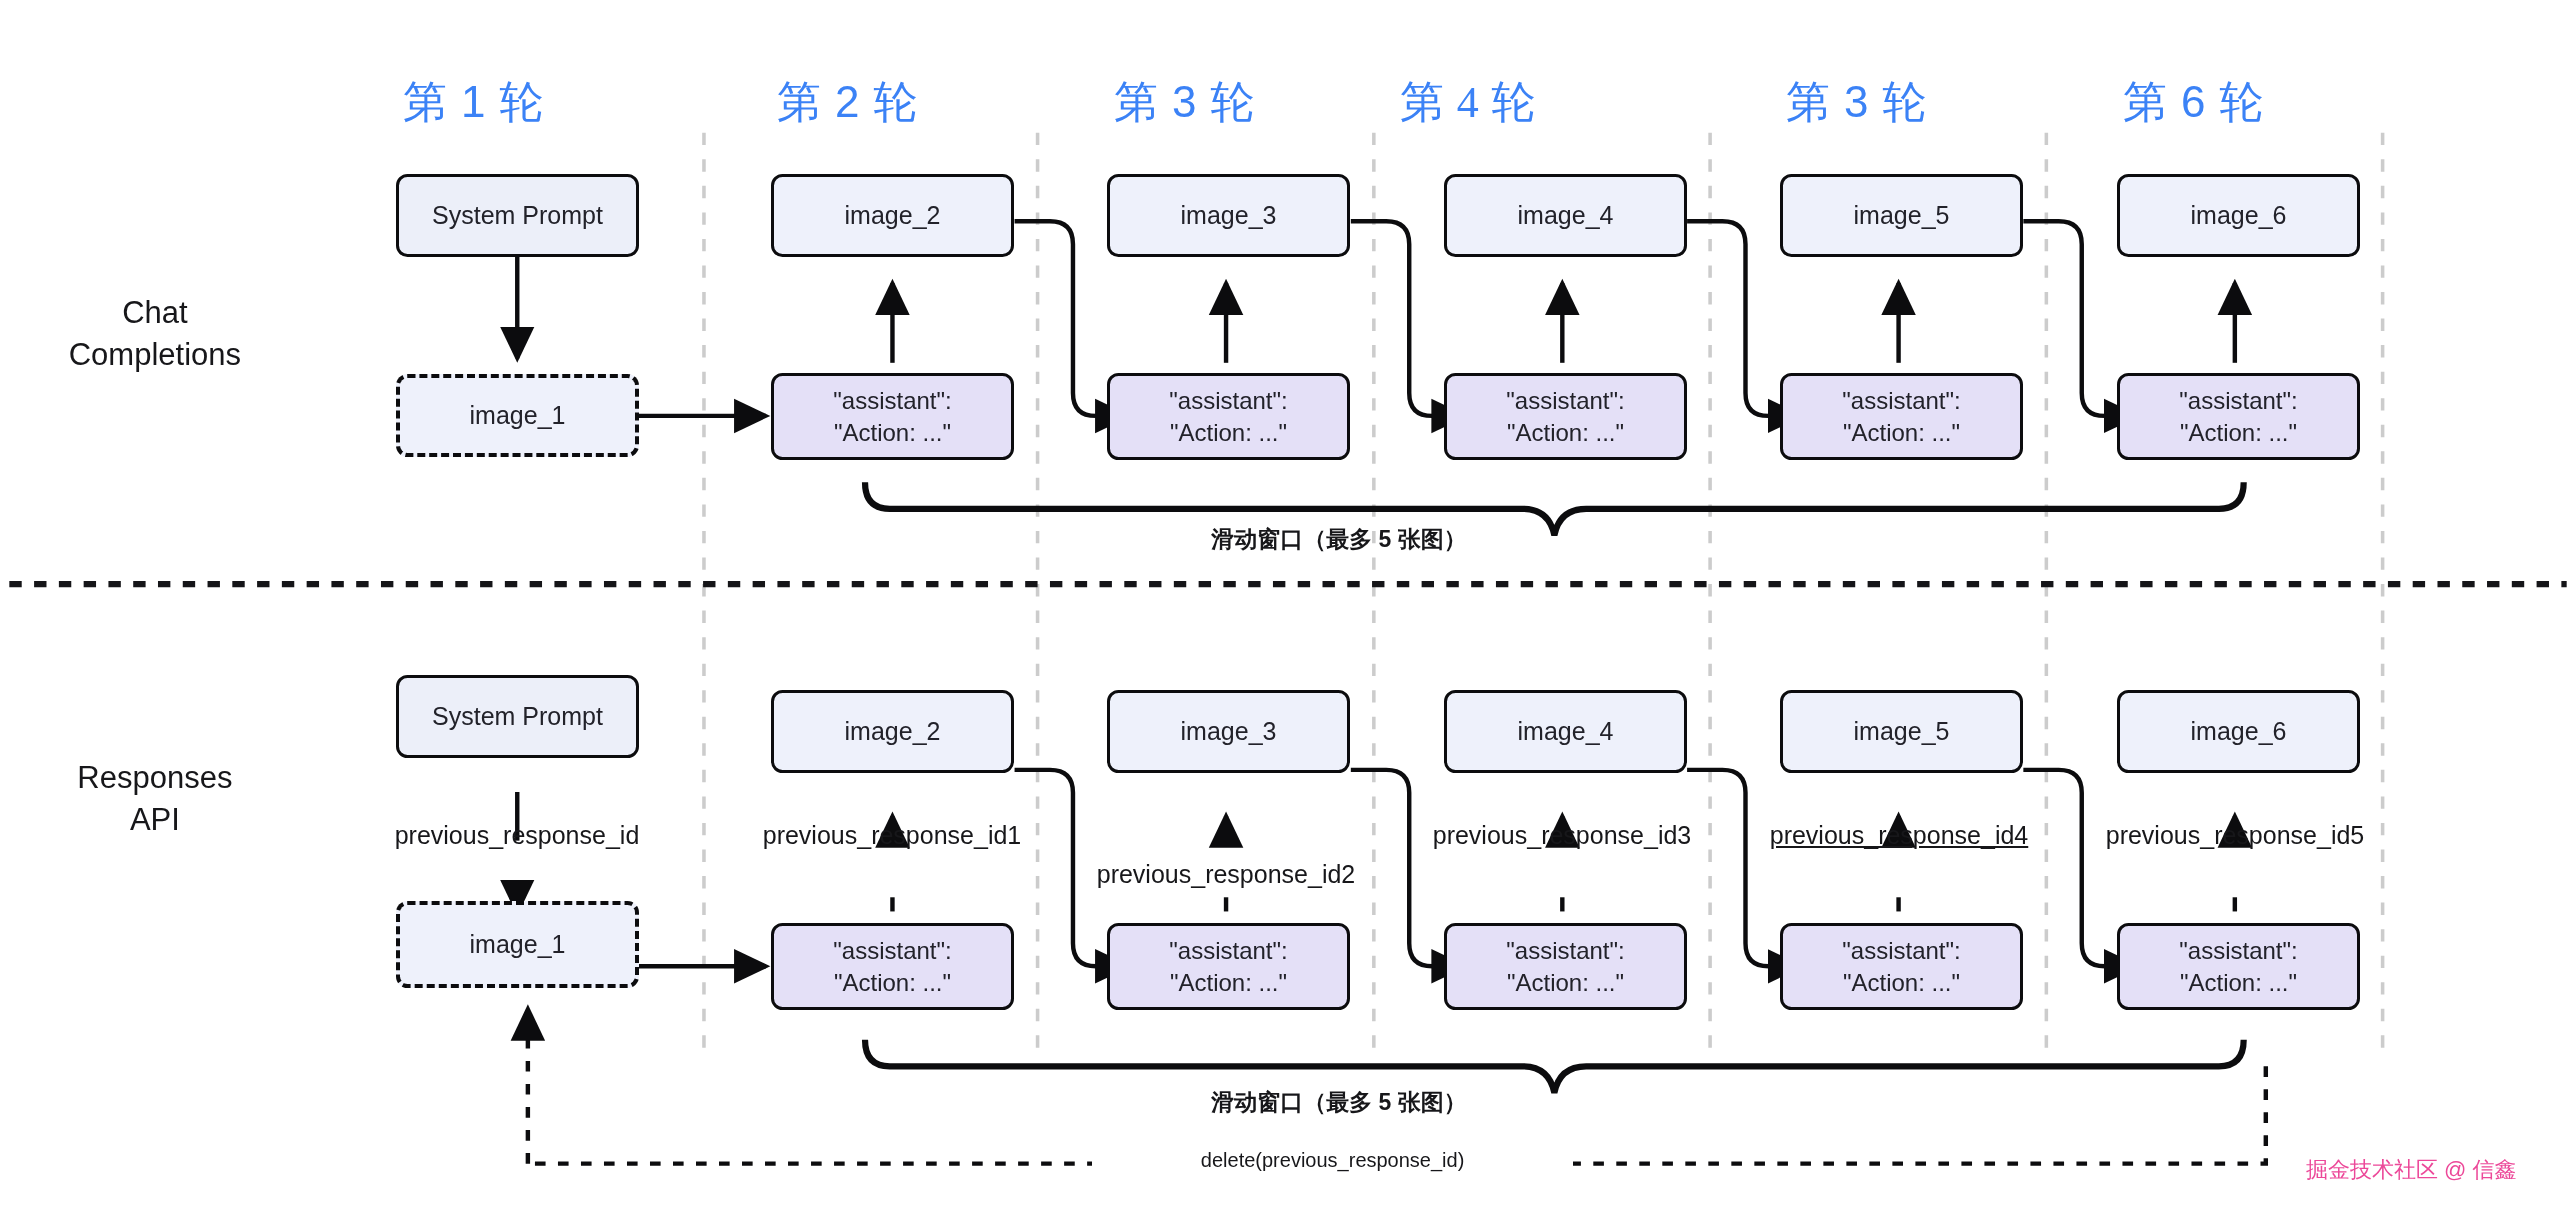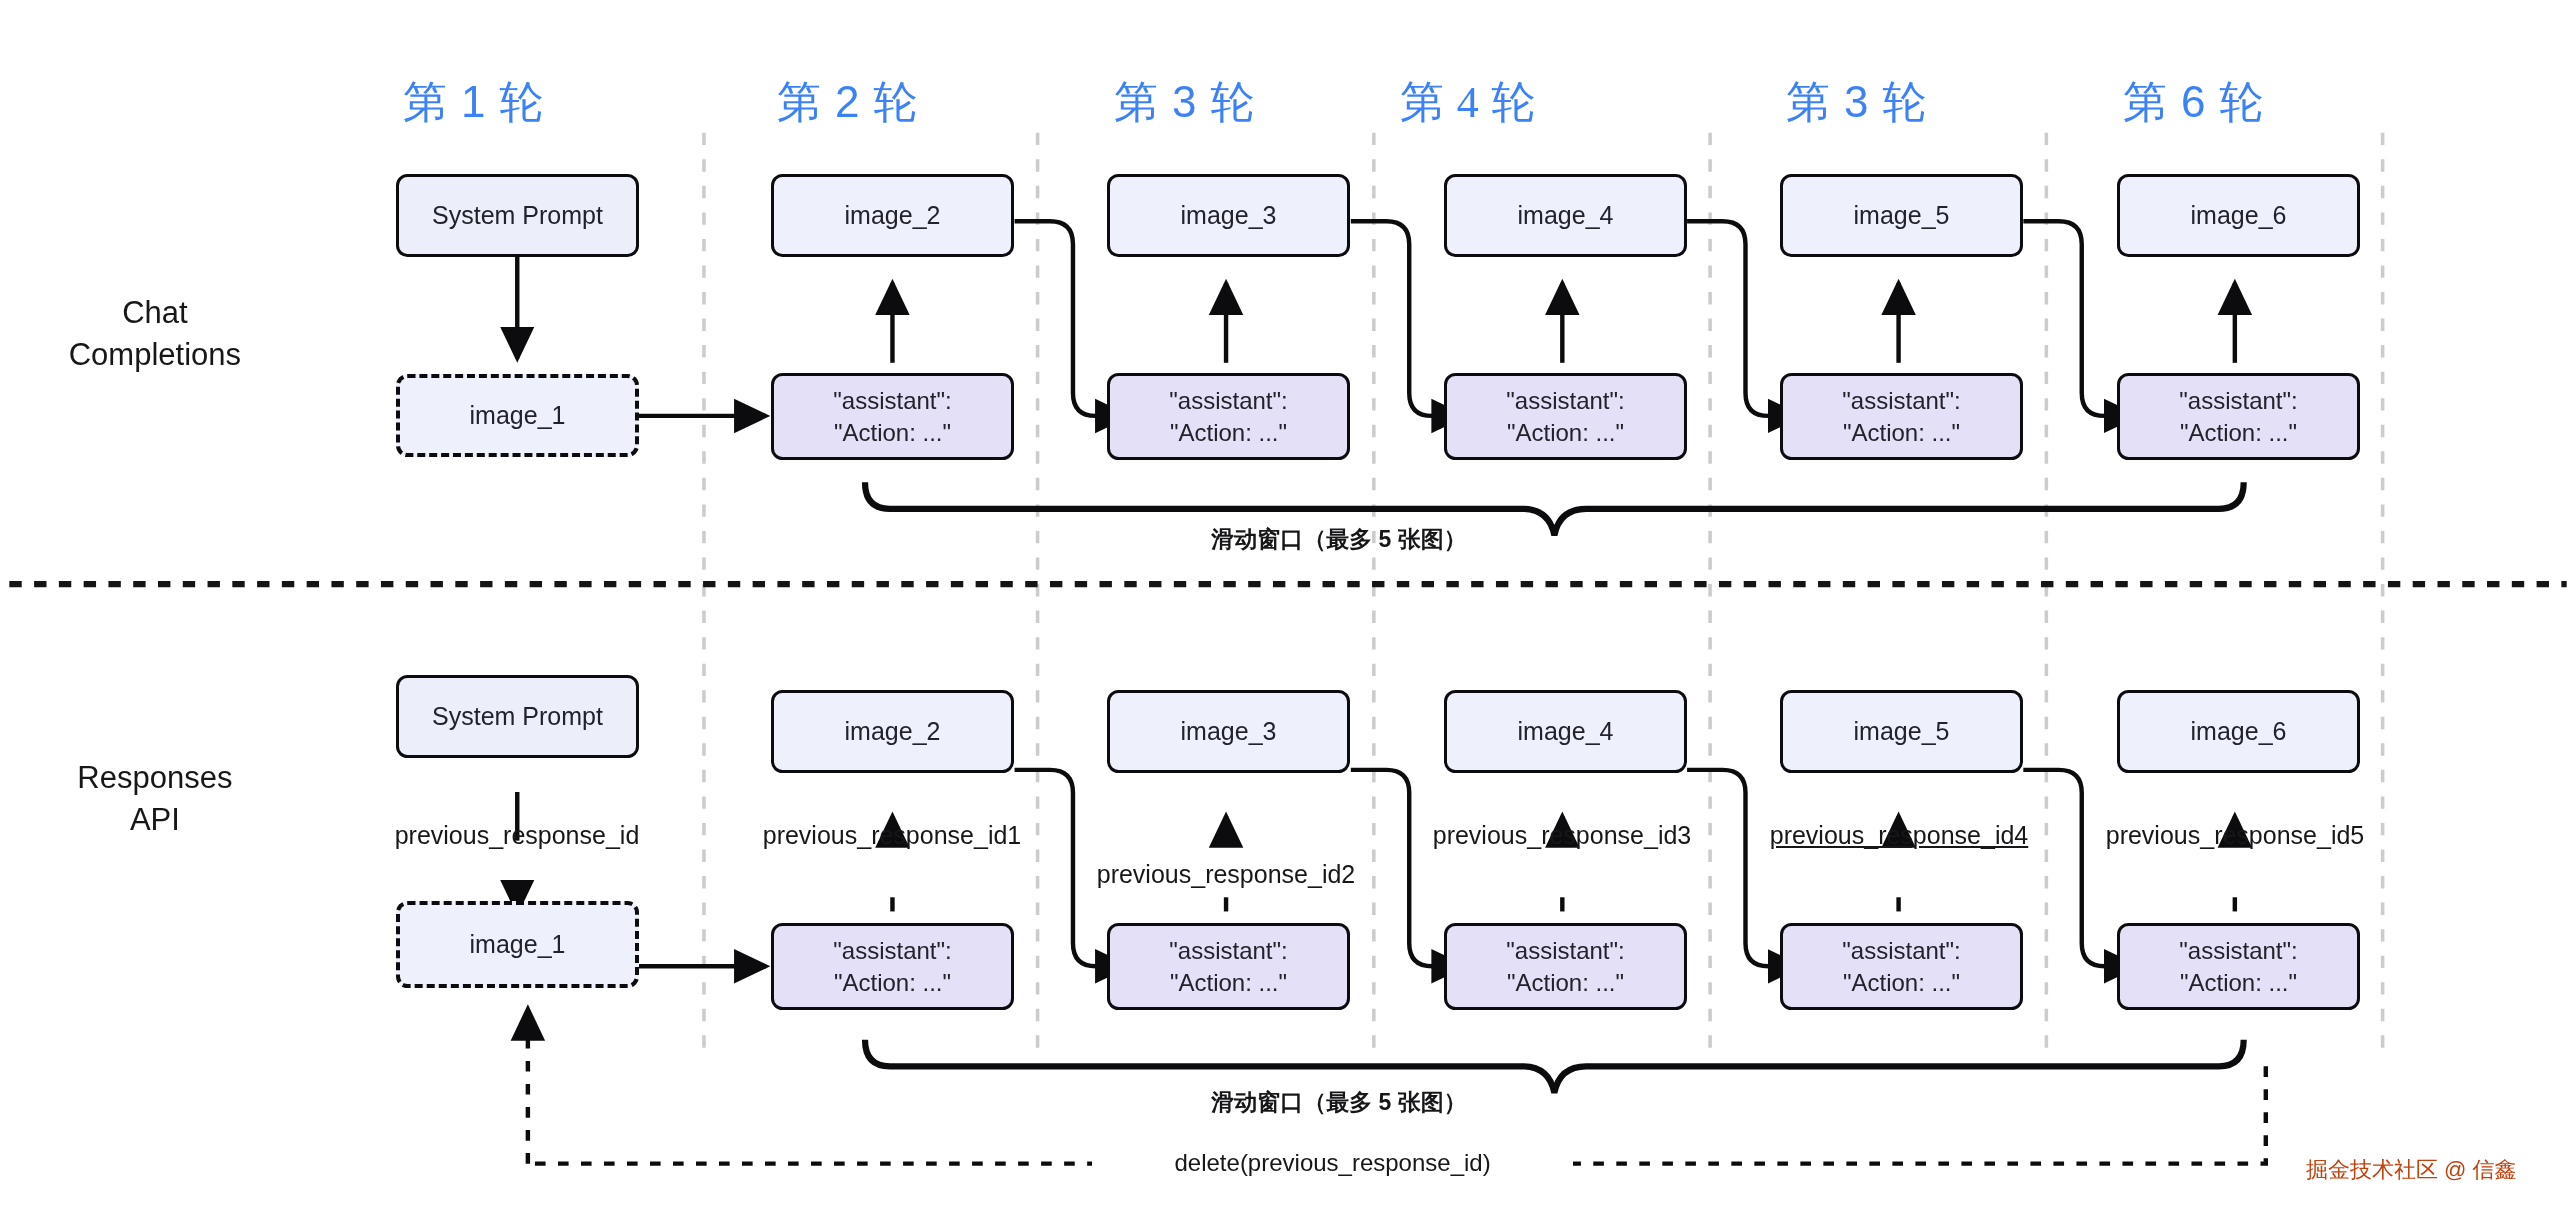--- a/index.html
+++ b/index.html
@@ -14,22 +14,22 @@
   .node{position:absolute;box-sizing:border-box;border:3.5px solid #0c0c0e;border-radius:11.5px;
         display:flex;align-items:center;justify-content:center;text-align:center;
         font-size:25px;color:#22222a;line-height:1.30;}
   .node.img{background:#eef1fb;}
   .node.sys{background:#eceff9;}
   .node.asst{background:#e4e0f7;font-size:24px;}
   .node.dashed{border-style:dashed;border-width:4.4px;background:#eef1fb;}
 
   .prid{font-size:25px;color:#17171a;text-align:center;white-space:nowrap;}
   .window-note{font-size:23px;font-weight:bold;color:#17171a;text-align:center;white-space:nowrap;}
-  .del-note{font-size:24px;color:#17171a;text-align:center;white-space:nowrap;background:#fff;padding:0 10.6px;}
-  .watermark{font-size:22px;color:#c2410c;white-space:nowrap;}
+  .del-note{font-size:20px;color:#17171a;text-align:center;white-space:nowrap;background:#fff;padding:0 10.6px;}
+  .watermark{font-size:22px;color:#ec4899;white-space:nowrap;}
 </style>
 </head>
 <body>
 
 <div id="stage">
 
   <svg id="svg-layer" viewBox="0 0 2910 1364">
     <defs>
       <marker id="ah" markerWidth="9" markerHeight="9" refX="7.2" refY="4.5" orient="auto">
         <path d="M0,0.6 L8.2,4.5 L0,8.4 z" fill="#0c0c0e"></path>

